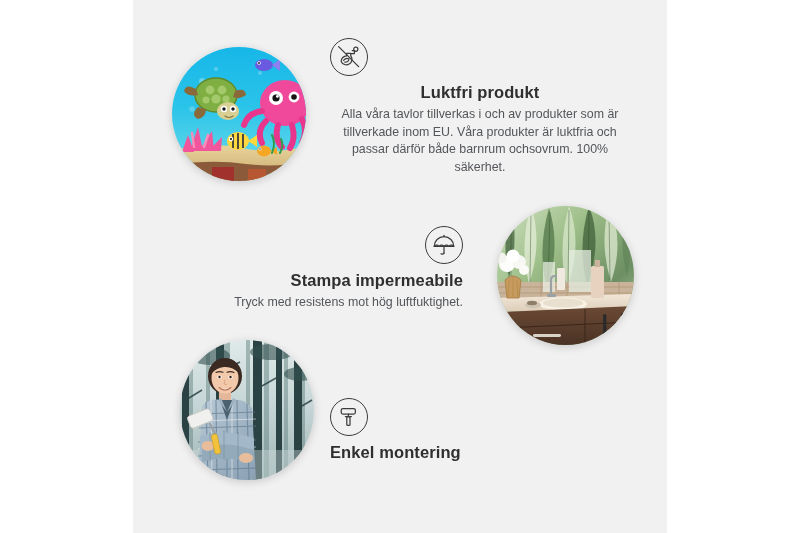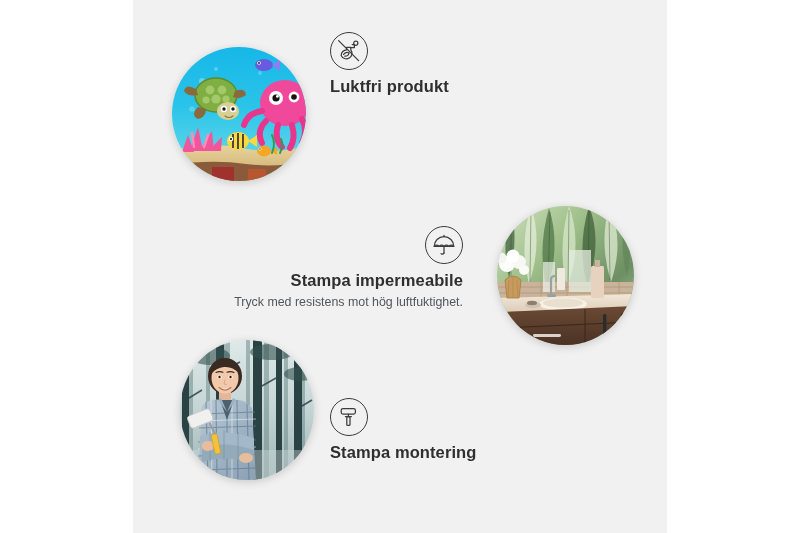--- a/index.html
+++ b/index.html
@@ -52,23 +52,23 @@
   .feature-body {
     font-size: 12.4px;
     color: #53565a;
     line-height: 1.42;
     margin: 0;
   }
 
   
   #feature-odour {
     left: 330px;
-    top: 32px;
+    top: 38px;
     width: 300px;
-    text-align: left;
+    text-align: center;
   }
   #feature-odour .feature-icon { margin-left: 0; }
 
   
   #feature-waterproof {
     left: 210px;
     top: 226px;
     width: 253px;
     text-align: right;
   }
@@ -437,20 +437,21 @@
         <path d="M14.8 9.6 l3.6 0 l0 -3.0"></path>
         <circle cx="19.8" cy="5.2" r="2.1"></circle>
         <path d="M16.2 6.6 l2 0"></path>
 
         <path d="M7.6 16.4 q2.6 -3.2 5.4 -1.4 q-0.6 3.4 -4.2 3.2"></path>
 
         <path d="M2.6 2.6 L22.6 22.6"></path>
       </svg>
     </div>
     <div class="feature-title">Luktfri produkt</div>
+    <p class="feature-body">Alla våra tavlor tillverkas i och av produkter som är tillverkade inom EU. Våra produkter är luktfria och passar därför både barnrum ochsovrum. 100% säkerhet.</p>
   </div>
 
   <div class="feature" id="feature-waterproof">
     <div class="feature-icon">
       <svg width="24" height="24" viewBox="0 0 24 24" fill="none" stroke="#3c3c3c" stroke-width="1.25" stroke-linecap="round" stroke-linejoin="round">
         <path d="M2.2 13.4 a9.8 9.8 0 0 1 19.6 0 z"></path>
         <path d="M2.2 13.4 q2.45 -2.6 4.9 0 q2.45 -2.6 4.9 0 q2.45 -2.6 4.9 0 q2.45 -2.6 4.9 0"></path>
         <path d="M12 13.4 L12 20.2"></path>
         <path d="M12 20.2 a2.1 2.1 0 0 1 -2.9 0.5"></path>
         <path d="M12 2.4 L12 3.6"></path>
@@ -462,16 +463,16 @@
 
   <div class="feature" id="feature-mounting">
     <div class="feature-icon">
       <svg width="24" height="24" viewBox="0 0 24 24" fill="none" stroke="#3c3c3c" stroke-width="1.25" stroke-linecap="round" stroke-linejoin="round">
         <rect x="4.2" y="3.6" width="14.2" height="5.4" rx="1.8"></rect>
         <path d="M11.4 9.0 L11.4 11.6"></path>
         <path d="M8.4 11.6 L14.4 11.6"></path>
         <rect x="9.8" y="11.6" width="3.2" height="8.8" rx="0.9"></rect>
       </svg>
     </div>
-    <div class="feature-title">Stampa montering</div>
+    <div class="feature-title">Enkel montering</div>
   </div>
 
 </div>
 
 </body></html>

